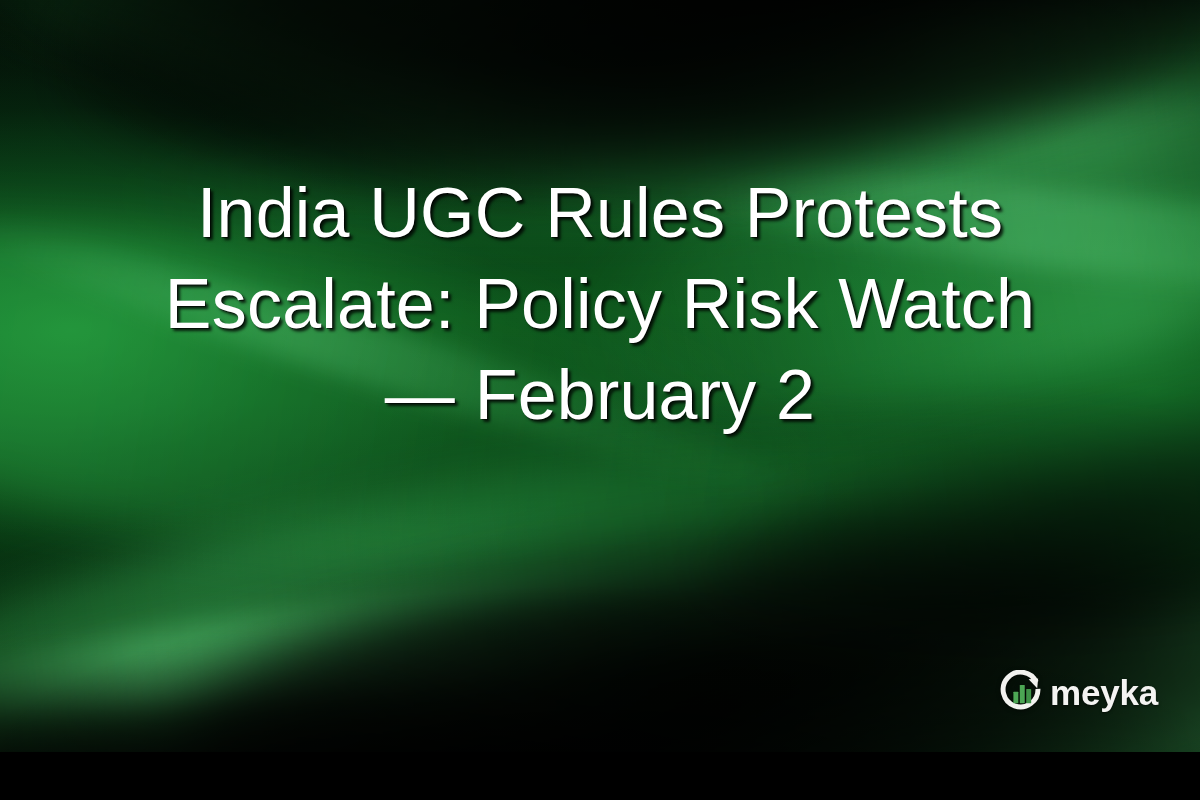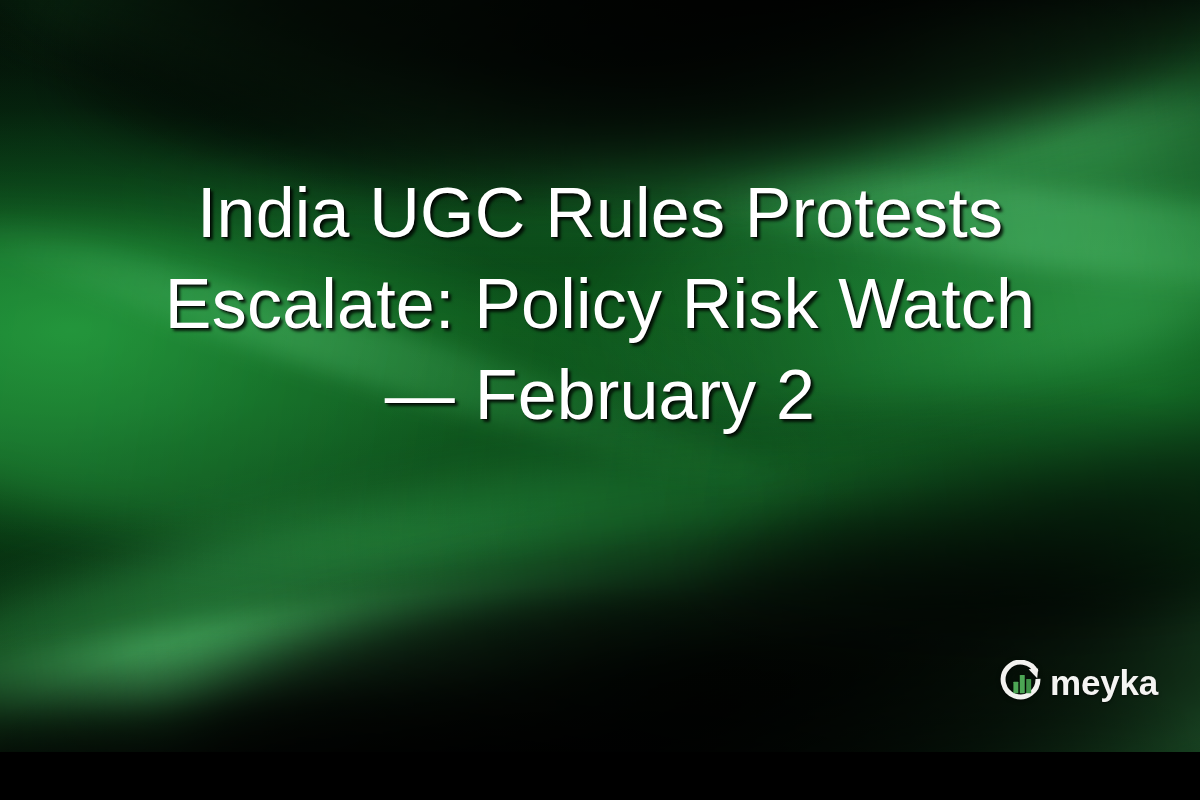--- a/index.html
+++ b/index.html
@@ -258,21 +258,21 @@
     text-shadow:
       3px 3px 3px rgba(0,0,0,0.78),
       1px 1px 0 rgba(0,0,0,0.55);
     white-space: pre-line;
   }
 
   
   .logo {
     position: absolute;
     right: 42px;
-    bottom: 48px;
+    bottom: 38px;
     display: flex;
     align-items: center;
     gap: 6px;
     z-index: 6;
   }
   .logo-mark {
     width: 44px;
     height: 44px;
     display: block;
     flex: 0 0 auto;

